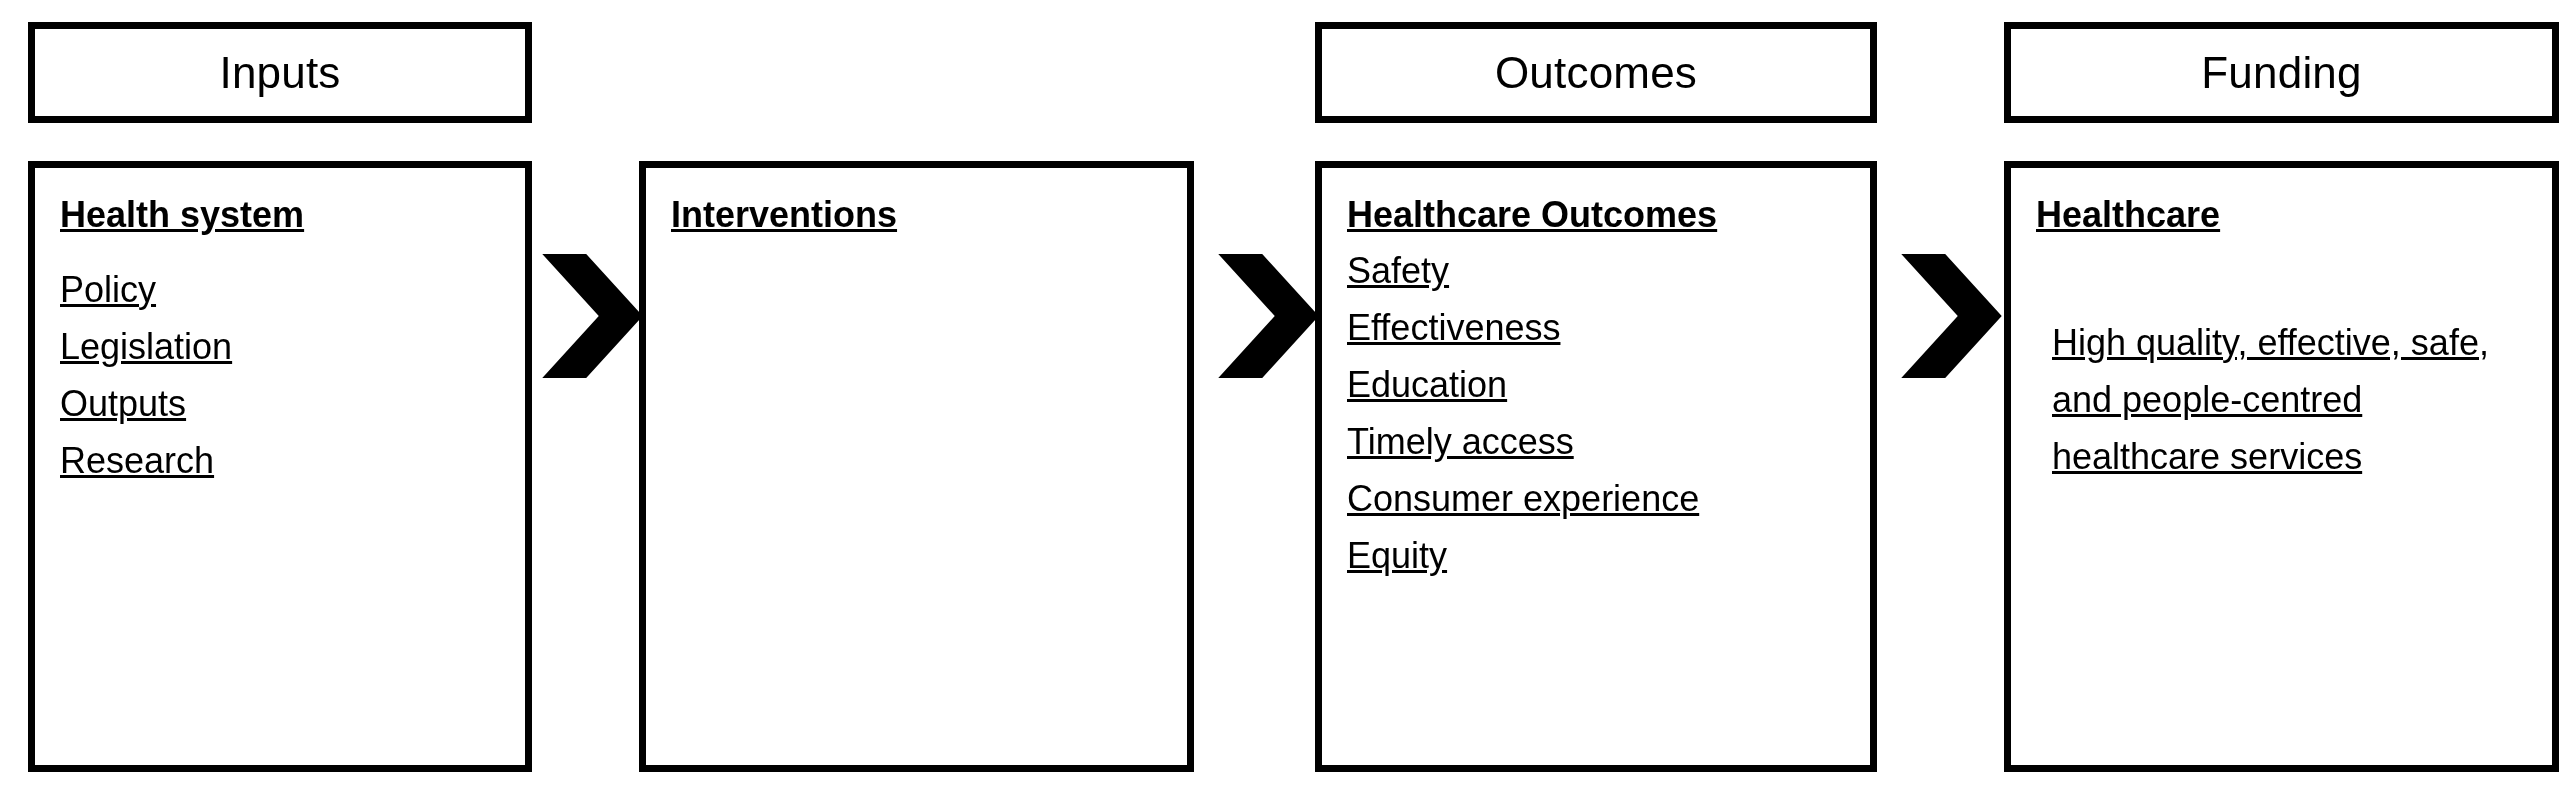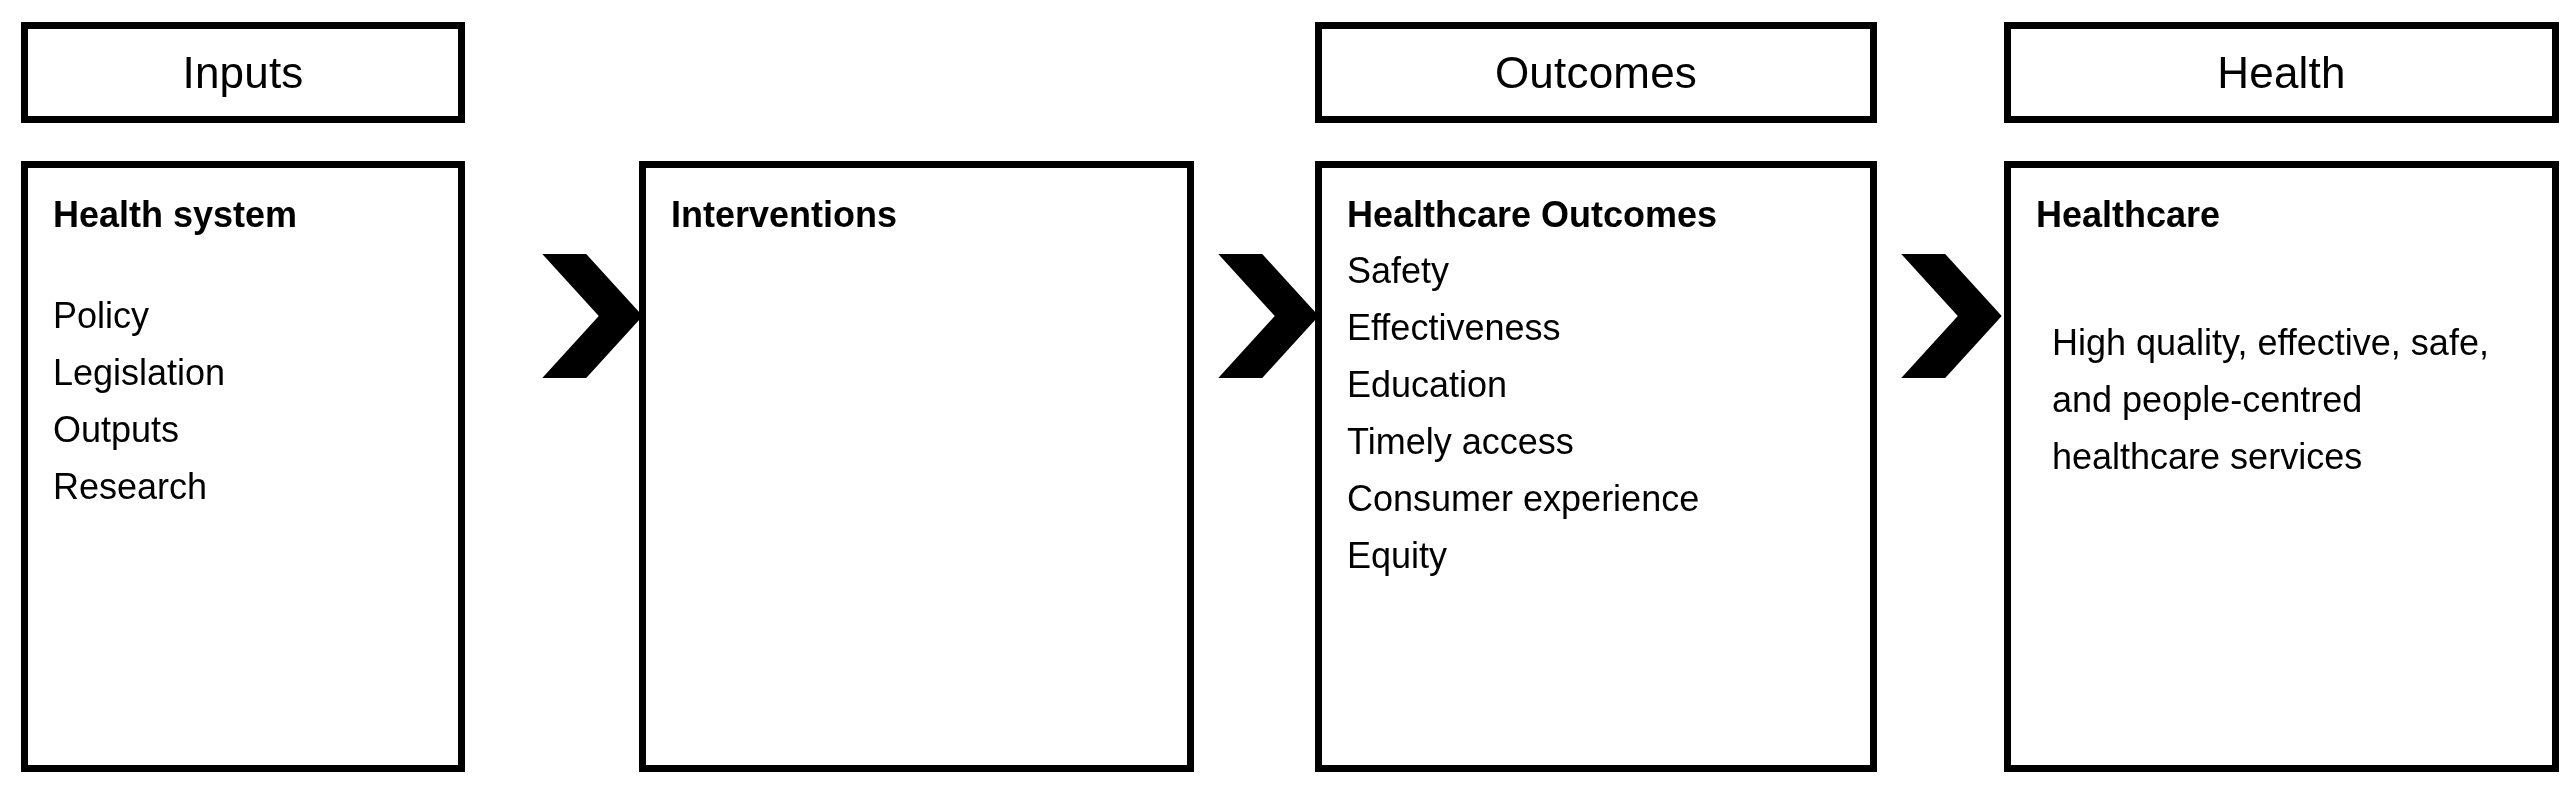--- a/index.html
+++ b/index.html
@@ -55,20 +55,21 @@
   .content-box {
     position: absolute;
     left: 0;
     top: 161px;
     right: 0;
     height: 611px;
     border: 7px solid #000000;
     background: #ffffff;
     box-sizing: border-box;
     padding: 27px 15.8px 0 25px;
+    text-decoration: underline;
   }
 
   .content-heading {
     font-size: 36px;
     line-height: 1.1;
     font-weight: 700;
     color: #000000;
     margin: 0 0 7.9px 0;
     white-space: nowrap;
   }
@@ -81,21 +82,21 @@
 
   .content-list li {
     font-size: 36px;
     line-height: 57px;
     font-weight: 400;
     color: #000000;
     white-space: nowrap;
   }
 
   .list-gap-before {
-    margin-top: 52px;
+    margin-top: 26px;
   }
 
   .paragraph-block {
     margin-top: 79px;
   }
 
   .paragraph-block p {
     margin: 16px;
     font-size: 36px;
     line-height: 57px;
@@ -110,21 +111,21 @@
     width: 101px;
     height: 124px;
   }
   .chevron svg {
     display: block;
     width: 101px;
     height: 124px;
   }
 
   
-  #col-inputs   { left: 21px;   width: 444px; }
+  #col-inputs   { left: 28px;   width: 504px; }
   #col-outputs  { left: 639px;  width: 555px; }
   #col-outcomes { left: 1315px; width: 562px; }
   #col-impact   { left: 2004px; width: 555px; }
 
   #chevron-1 { left: 542px; }
   #chevron-2 { left: 1218px; }
   #chevron-3 { left: 1901px; }
 </style>
 </head>
 <body>
@@ -182,21 +183,21 @@
   </div>
 
   <div class="chevron" id="chevron-3">
     <svg viewBox="0 0 128 158" xmlns="http://www.w3.org/2000/svg" aria-hidden="true">
       <polygon points="0,0 56,0 128,79 56,158 0,158 72,79" fill="#000000"></polygon>
     </svg>
   </div>
 
   <div class="column" id="col-impact">
     <div class="header-box">
-      <span class="header-label">Health</span>
+      <span class="header-label">Funding</span>
     </div>
     <div class="content-box">
       <div class="content-heading">Healthcare</div>
       <div class="paragraph-block">
         <p>High quality, effective, safe, and people-centred healthcare services</p>
       </div>
     </div>
   </div>
 
 </div>

